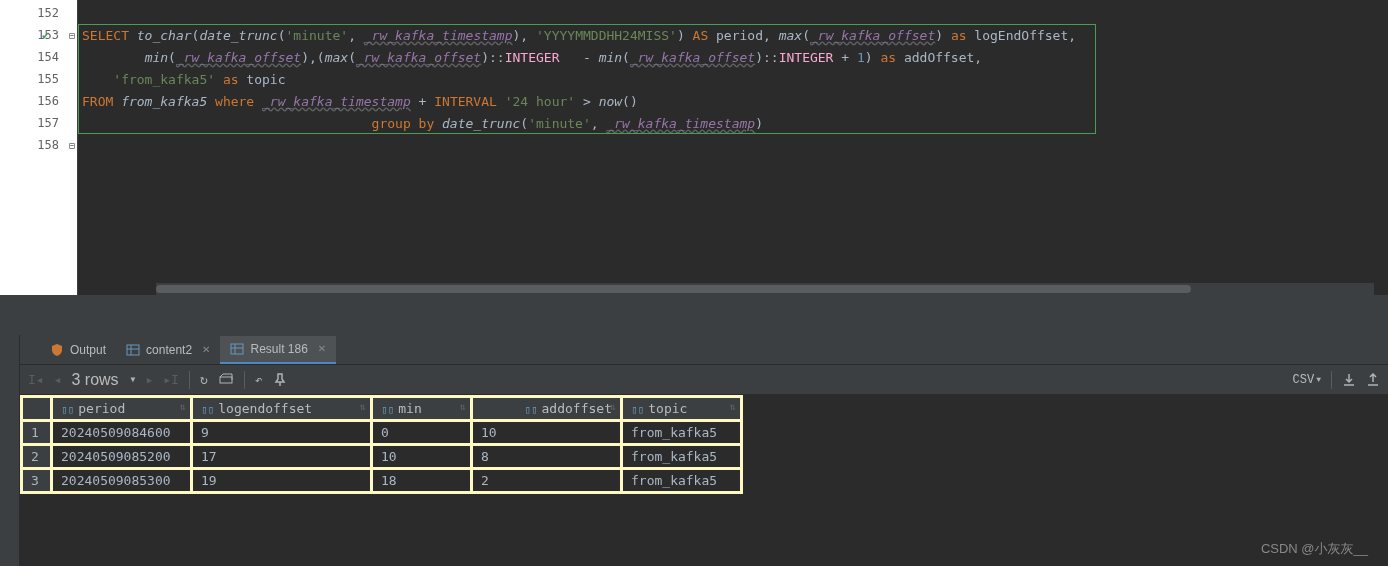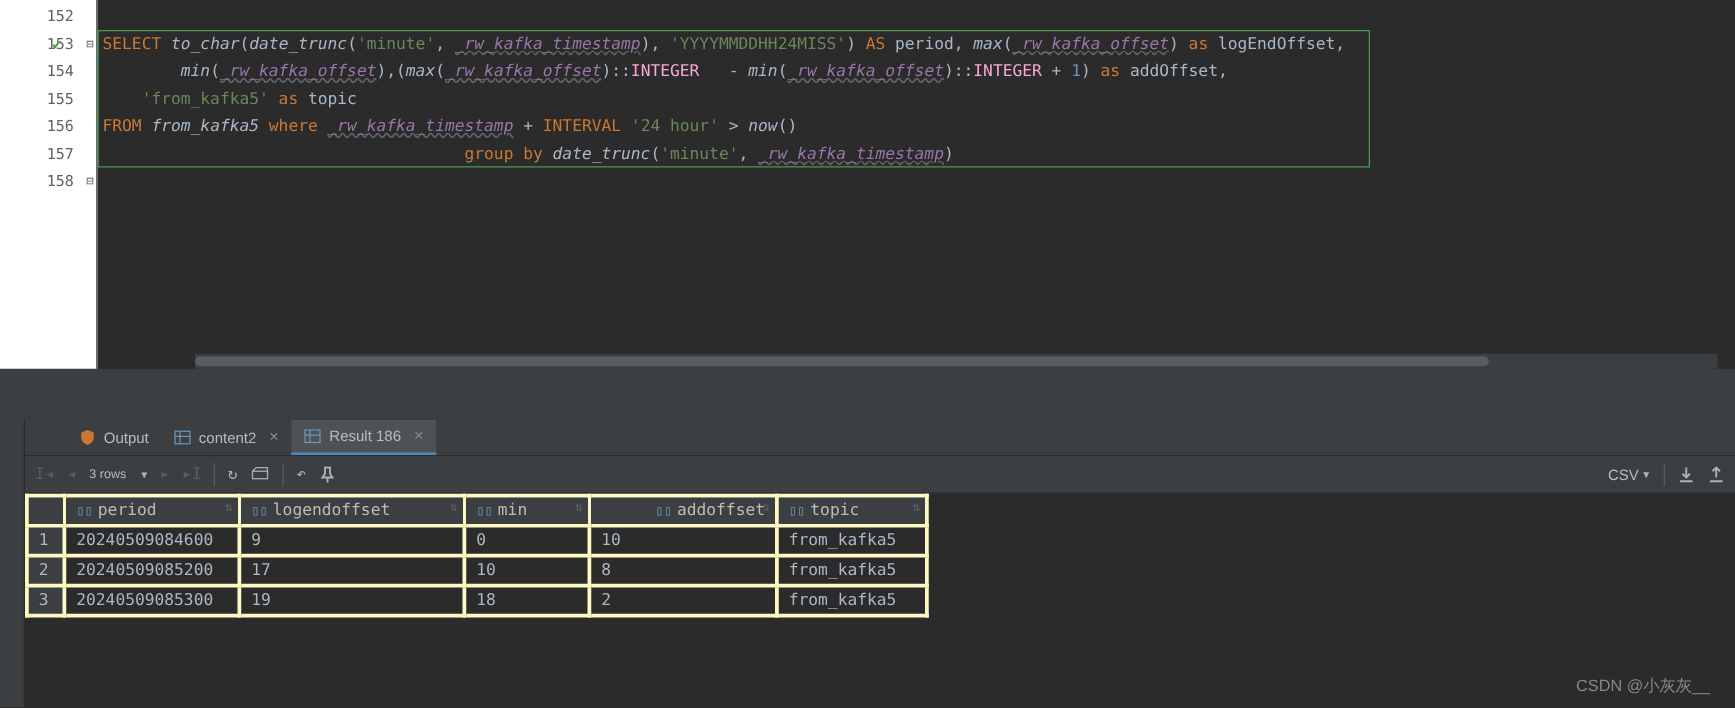--- a/index.html
+++ b/index.html
@@ -78,21 +78,20 @@
       height: 40px;
       background: #3c3f41;
     }
     .tabs-bar {
       height: 30px;
       background: #3c3f41;
       display: flex;
       align-items: center;
       padding-left: 40px;
       border-bottom: 1px solid #2b2b2b;
-      margin-left: 13px;
     }
     .tab {
       display: flex;
       align-items: center;
       padding: 0 10px;
       height: 28px;
       color: #bbbbbb;
       font-family: -apple-system, 'Segoe UI', sans-serif;
       font-size: 12px;
       cursor: pointer;
@@ -125,32 +124,32 @@
       color: #afb1b3;
       cursor: pointer;
       display: flex;
       align-items: center;
       font-size: 13px;
     }
     .tb-btn.disabled { color: #5a5d5f; }
     .tb-sep { width: 1px; height: 18px; background: #5a5d5f; }
     .rows-info {
       font-family: -apple-system, 'Segoe UI', sans-serif;
-      font-size: 10px;
+      font-size: 16px;
       color: #bbbbbb;
     }
     .dropdown-arrow { font-size: 8px; color: #afb1b3; margin-left: 2px; }
     .toolbar-right {
       margin-left: auto;
       display: flex;
       align-items: center;
       gap: 10px;
     }
     .csv-dd {
-      font-family: Liberation Sans, sans-serif;
+      font-family: Liberation Mono, monospace;
       font-size: 12px;
       color: #bbbbbb;
       display: flex;
       align-items: center;
       text-align: center;
     }
     .side-handle {
       position: absolute;
       left: 0;
       top: 335px;

